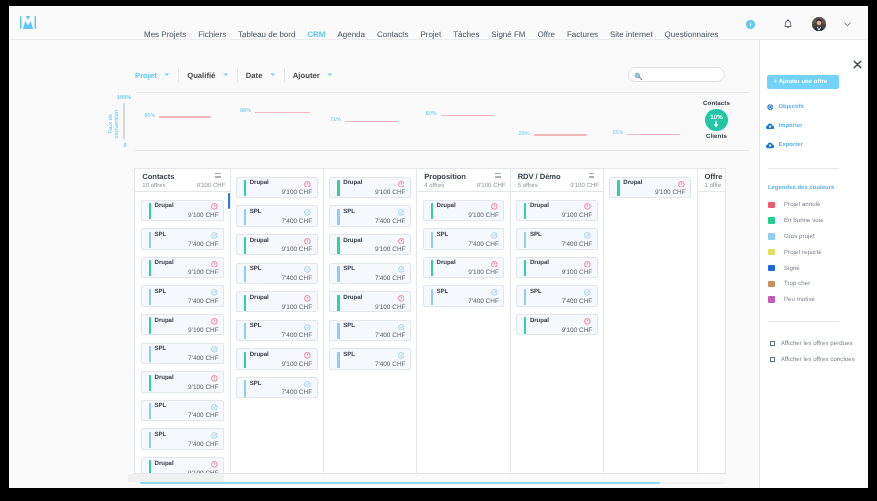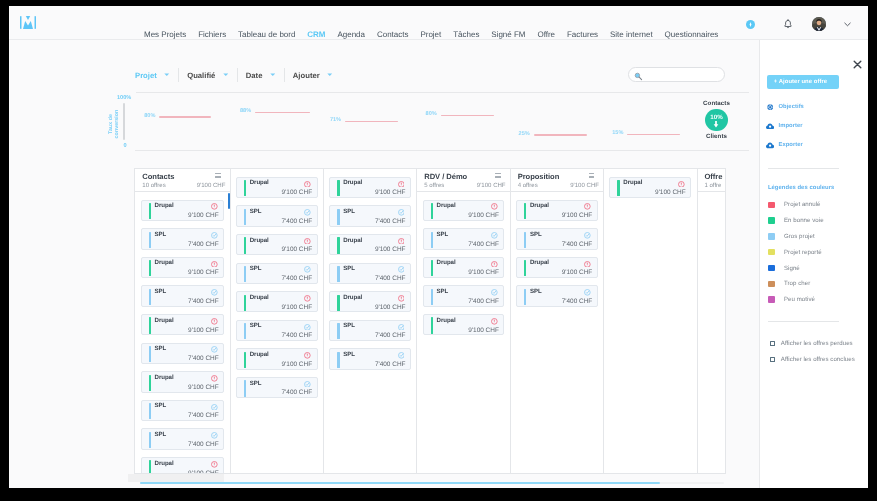--- a/index.html
+++ b/index.html
@@ -508,20 +508,73 @@
               <span class="ic"><svg width="6.7" height="6.7" viewBox="0 0 10 10">
                   <circle cx="5" cy="5" r="4.25" fill="none" stroke="#92cff4" stroke-width="1.25"></circle>
                   <path d="M2.9 4.9 L4.5 6.5 L7.3 3.1" stroke="#92cff4" stroke-width="1.3" fill="none" stroke-linecap="butt" stroke-linejoin="miter"></path>
                 </svg></span>
               <div class="amt">7'400 CHF</div>
             </div>
           </div>
         </div>
         <div class="col">
           <div class="col-head">
+            <div class="col-title">Proposition</div>
+            <div class="col-burger">
+              <i></i>
+              <i></i>
+            </div>
+            <div class="col-sub">
+              <span>4 offres</span>
+              <span>9'100 CHF</span>
+            </div>
+          </div>
+          <div class="col-body">
+            <div class="card">
+              <span class="bar" style="background:#2fd39a"></span>
+              <div class="nm">Drupal</div>
+              <span class="ic"><svg width="6.7" height="6.7" viewBox="0 0 10 10">
+                  <circle cx="5" cy="5" r="4.25" fill="none" stroke="#ef6b81" stroke-width="1.25"></circle>
+                  <path d="M5 2.4 V5.6" stroke="#ef6b81" stroke-width="1.25" fill="none" stroke-linecap="butt"></path>
+                  <path d="M5 6.9 V7.2" stroke="#ef6b81" stroke-width="1.25" stroke-linecap="butt"></path>
+                </svg></span>
+              <div class="amt">9'100 CHF</div>
+            </div>
+            <div class="card">
+              <span class="bar" style="background:#8dcdf4"></span>
+              <div class="nm">SPL</div>
+              <span class="ic"><svg width="6.7" height="6.7" viewBox="0 0 10 10">
+                  <circle cx="5" cy="5" r="4.25" fill="none" stroke="#92cff4" stroke-width="1.25"></circle>
+                  <path d="M2.9 4.9 L4.5 6.5 L7.3 3.1" stroke="#92cff4" stroke-width="1.3" fill="none" stroke-linecap="butt" stroke-linejoin="miter"></path>
+                </svg></span>
+              <div class="amt">7'400 CHF</div>
+            </div>
+            <div class="card">
+              <span class="bar" style="background:#2fd39a"></span>
+              <div class="nm">Drupal</div>
+              <span class="ic"><svg width="6.7" height="6.7" viewBox="0 0 10 10">
+                  <circle cx="5" cy="5" r="4.25" fill="none" stroke="#ef6b81" stroke-width="1.25"></circle>
+                  <path d="M5 2.4 V5.6" stroke="#ef6b81" stroke-width="1.25" fill="none" stroke-linecap="butt"></path>
+                  <path d="M5 6.9 V7.2" stroke="#ef6b81" stroke-width="1.25" stroke-linecap="butt"></path>
+                </svg></span>
+              <div class="amt">9'100 CHF</div>
+            </div>
+            <div class="card">
+              <span class="bar" style="background:#8dcdf4"></span>
+              <div class="nm">SPL</div>
+              <span class="ic"><svg width="6.7" height="6.7" viewBox="0 0 10 10">
+                  <circle cx="5" cy="5" r="4.25" fill="none" stroke="#92cff4" stroke-width="1.25"></circle>
+                  <path d="M2.9 4.9 L4.5 6.5 L7.3 3.1" stroke="#92cff4" stroke-width="1.3" fill="none" stroke-linecap="butt" stroke-linejoin="miter"></path>
+                </svg></span>
+              <div class="amt">7'400 CHF</div>
+            </div>
+          </div>
+        </div>
+        <div class="col">
+          <div class="col-head">
             <div class="col-title">RDV / Démo</div>
             <div class="col-burger">
               <i></i>
               <i></i>
             </div>
             <div class="col-sub">
               <span>5 offres</span>
               <span>9'100 CHF</span>
             </div>
           </div>
@@ -566,73 +619,20 @@
             </div>
             <div class="card">
               <span class="bar" style="background:#2fd39a"></span>
               <div class="nm">Drupal</div>
               <span class="ic"><svg width="6.7" height="6.7" viewBox="0 0 10 10">
                   <circle cx="5" cy="5" r="4.25" fill="none" stroke="#ef6b81" stroke-width="1.25"></circle>
                   <path d="M5 2.4 V5.6" stroke="#ef6b81" stroke-width="1.25" fill="none" stroke-linecap="butt"></path>
                   <path d="M5 6.9 V7.2" stroke="#ef6b81" stroke-width="1.25" stroke-linecap="butt"></path>
                 </svg></span>
               <div class="amt">9'100 CHF</div>
-            </div>
-          </div>
-        </div>
-        <div class="col">
-          <div class="col-head">
-            <div class="col-title">Proposition</div>
-            <div class="col-burger">
-              <i></i>
-              <i></i>
-            </div>
-            <div class="col-sub">
-              <span>4 offres</span>
-              <span>9'100 CHF</span>
-            </div>
-          </div>
-          <div class="col-body">
-            <div class="card">
-              <span class="bar" style="background:#2fd39a"></span>
-              <div class="nm">Drupal</div>
-              <span class="ic"><svg width="6.7" height="6.7" viewBox="0 0 10 10">
-                  <circle cx="5" cy="5" r="4.25" fill="none" stroke="#ef6b81" stroke-width="1.25"></circle>
-                  <path d="M5 2.4 V5.6" stroke="#ef6b81" stroke-width="1.25" fill="none" stroke-linecap="butt"></path>
-                  <path d="M5 6.9 V7.2" stroke="#ef6b81" stroke-width="1.25" stroke-linecap="butt"></path>
-                </svg></span>
-              <div class="amt">9'100 CHF</div>
-            </div>
-            <div class="card">
-              <span class="bar" style="background:#8dcdf4"></span>
-              <div class="nm">SPL</div>
-              <span class="ic"><svg width="6.7" height="6.7" viewBox="0 0 10 10">
-                  <circle cx="5" cy="5" r="4.25" fill="none" stroke="#92cff4" stroke-width="1.25"></circle>
-                  <path d="M2.9 4.9 L4.5 6.5 L7.3 3.1" stroke="#92cff4" stroke-width="1.3" fill="none" stroke-linecap="butt" stroke-linejoin="miter"></path>
-                </svg></span>
-              <div class="amt">7'400 CHF</div>
-            </div>
-            <div class="card">
-              <span class="bar" style="background:#2fd39a"></span>
-              <div class="nm">Drupal</div>
-              <span class="ic"><svg width="6.7" height="6.7" viewBox="0 0 10 10">
-                  <circle cx="5" cy="5" r="4.25" fill="none" stroke="#ef6b81" stroke-width="1.25"></circle>
-                  <path d="M5 2.4 V5.6" stroke="#ef6b81" stroke-width="1.25" fill="none" stroke-linecap="butt"></path>
-                  <path d="M5 6.9 V7.2" stroke="#ef6b81" stroke-width="1.25" stroke-linecap="butt"></path>
-                </svg></span>
-              <div class="amt">9'100 CHF</div>
-            </div>
-            <div class="card">
-              <span class="bar" style="background:#8dcdf4"></span>
-              <div class="nm">SPL</div>
-              <span class="ic"><svg width="6.7" height="6.7" viewBox="0 0 10 10">
-                  <circle cx="5" cy="5" r="4.25" fill="none" stroke="#92cff4" stroke-width="1.25"></circle>
-                  <path d="M2.9 4.9 L4.5 6.5 L7.3 3.1" stroke="#92cff4" stroke-width="1.3" fill="none" stroke-linecap="butt" stroke-linejoin="miter"></path>
-                </svg></span>
-              <div class="amt">7'400 CHF</div>
             </div>
           </div>
         </div>
         <div class="col">
           <div class="col-body">
             <div class="card">
               <span class="bar" style="background:#2fd39a"></span>
               <div class="nm">Drupal</div>
               <span class="ic"><svg width="6.7" height="6.7" viewBox="0 0 10 10">
                   <circle cx="5" cy="5" r="4.25" fill="none" stroke="#ef6b81" stroke-width="1.25"></circle>

